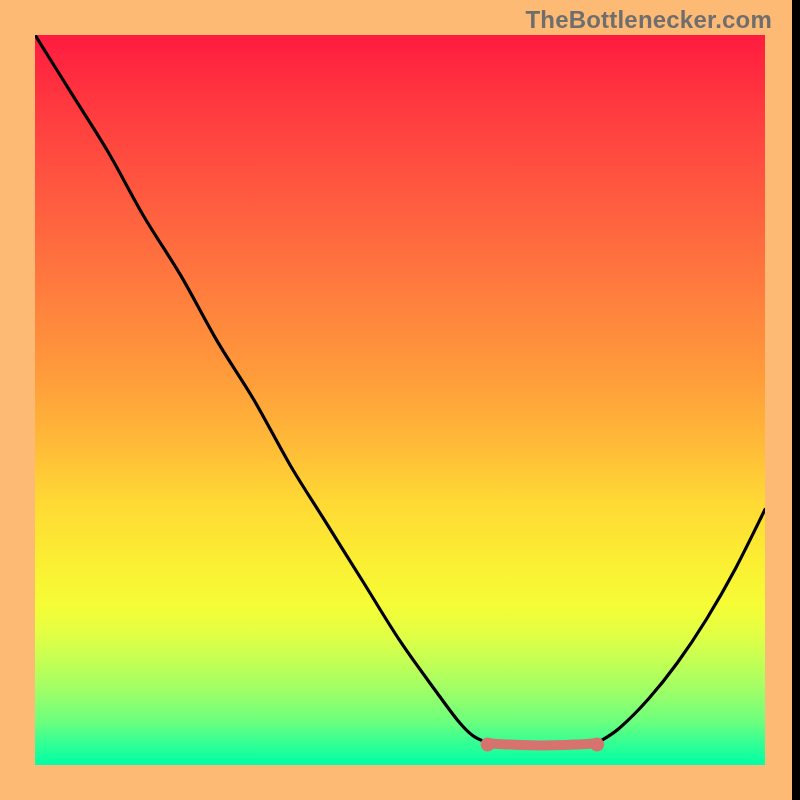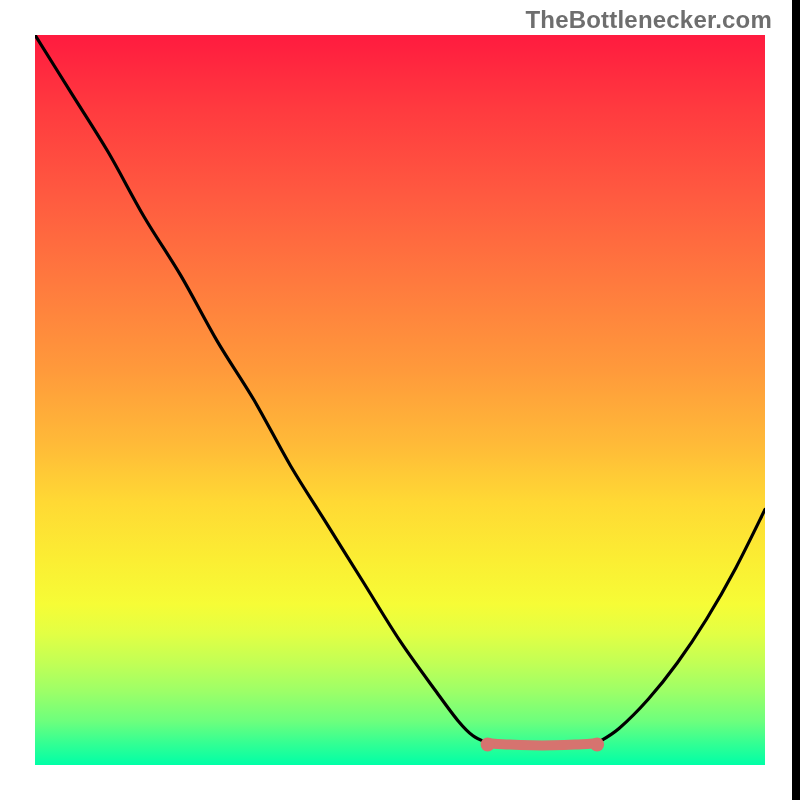--- a/index.html
+++ b/index.html
@@ -10,21 +10,21 @@
     background: #000;
     overflow: hidden;
     font-family: Arial, Helvetica, sans-serif;
   }
   .frame {
     position: absolute;
     left: 0;
     top: 0;
     width: 792px;
     height: 800px;
-    background: #ffffff;
+    background: #fdba74;
     text-align: right;
   }
   .watermark {
     position: absolute;
     top: 6px;
     right: 20px;
     color: #6e6e6e;
     font-size: 24px;
     font-weight: 600;
     letter-spacing: 0.2px;

